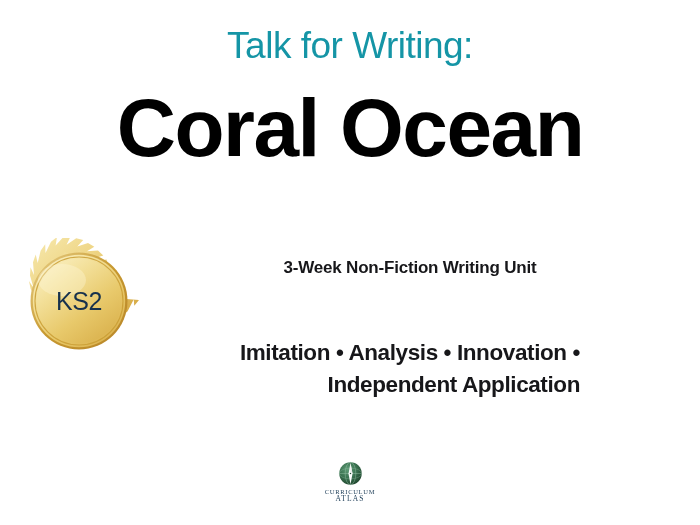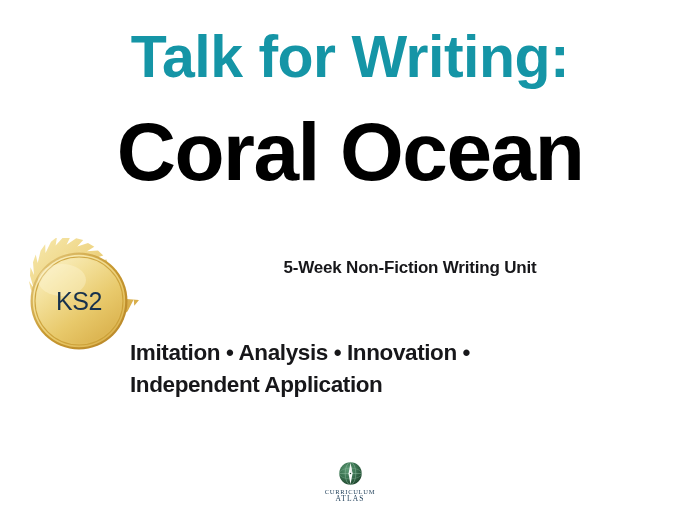--- a/index.html
+++ b/index.html
@@ -25,22 +25,22 @@
   
   .title-block {
     position: absolute;
     top: 26px;
     left: 0;
     width: 700px;
     text-align: center;
   }
 
   .title-eyebrow {
-    font-size: 59px;
-    font-weight: bold;
+    font-size: 37px;
+    font-weight: normal;
     color: #1595a6;
     letter-spacing: -0.5px;
     line-height: 1.08;
     white-space: nowrap;
   }
 
   .title-main {
     font-size: 82px;
     font-weight: bold;
     color: #000000;
@@ -94,21 +94,21 @@
     color: #17171a;
     letter-spacing: -0.2px;
     white-space: nowrap;
   }
 
   .process {
     position: absolute;
     left: 130px;
     top: 337px;
     width: 450px;
-    text-align: left;
+    text-align: right;
     font-size: 22.5px;
     font-weight: bold;
     color: #17171a;
     line-height: 1.44;
     letter-spacing: -0.4px;
   }
 
   
   .logo-block {
     position: absolute;
@@ -210,21 +210,21 @@
 
       <circle cx="65" cy="63" r="48.5" fill="url(#goldRim)"></circle>
       <circle cx="65" cy="63" r="46.2" fill="url(#goldFace)"></circle>
       <circle cx="65" cy="63" r="44.0" fill="none" stroke="#C99C33" stroke-width="1.1" opacity="0.85"></circle>
       <circle cx="65" cy="63" r="42.2" fill="url(#goldFace)"></circle>
       <ellipse cx="48" cy="42" rx="24" ry="16" fill="#FFF8DC" opacity="0.35"></ellipse>
     </svg>
     <div class="badge-label">KS2</div>
   </div>
 
-  <div class="subtitle">5-Week Non-Fiction Writing Unit</div>
+  <div class="subtitle">3-Week Non-Fiction Writing Unit</div>
 
   <div class="process">Imitation • Analysis • Innovation • Independent Application</div>
 
   <div class="logo-block">
     <svg class="logo-mark" viewBox="0 0 40 40">
       <defs>
         <radialGradient id="globeGrad" cx="38%" cy="32%" r="72%">
           <stop offset="0%" stop-color="#5f9c77"></stop>
           <stop offset="55%" stop-color="#39704f"></stop>
           <stop offset="100%" stop-color="#21472f"></stop>

